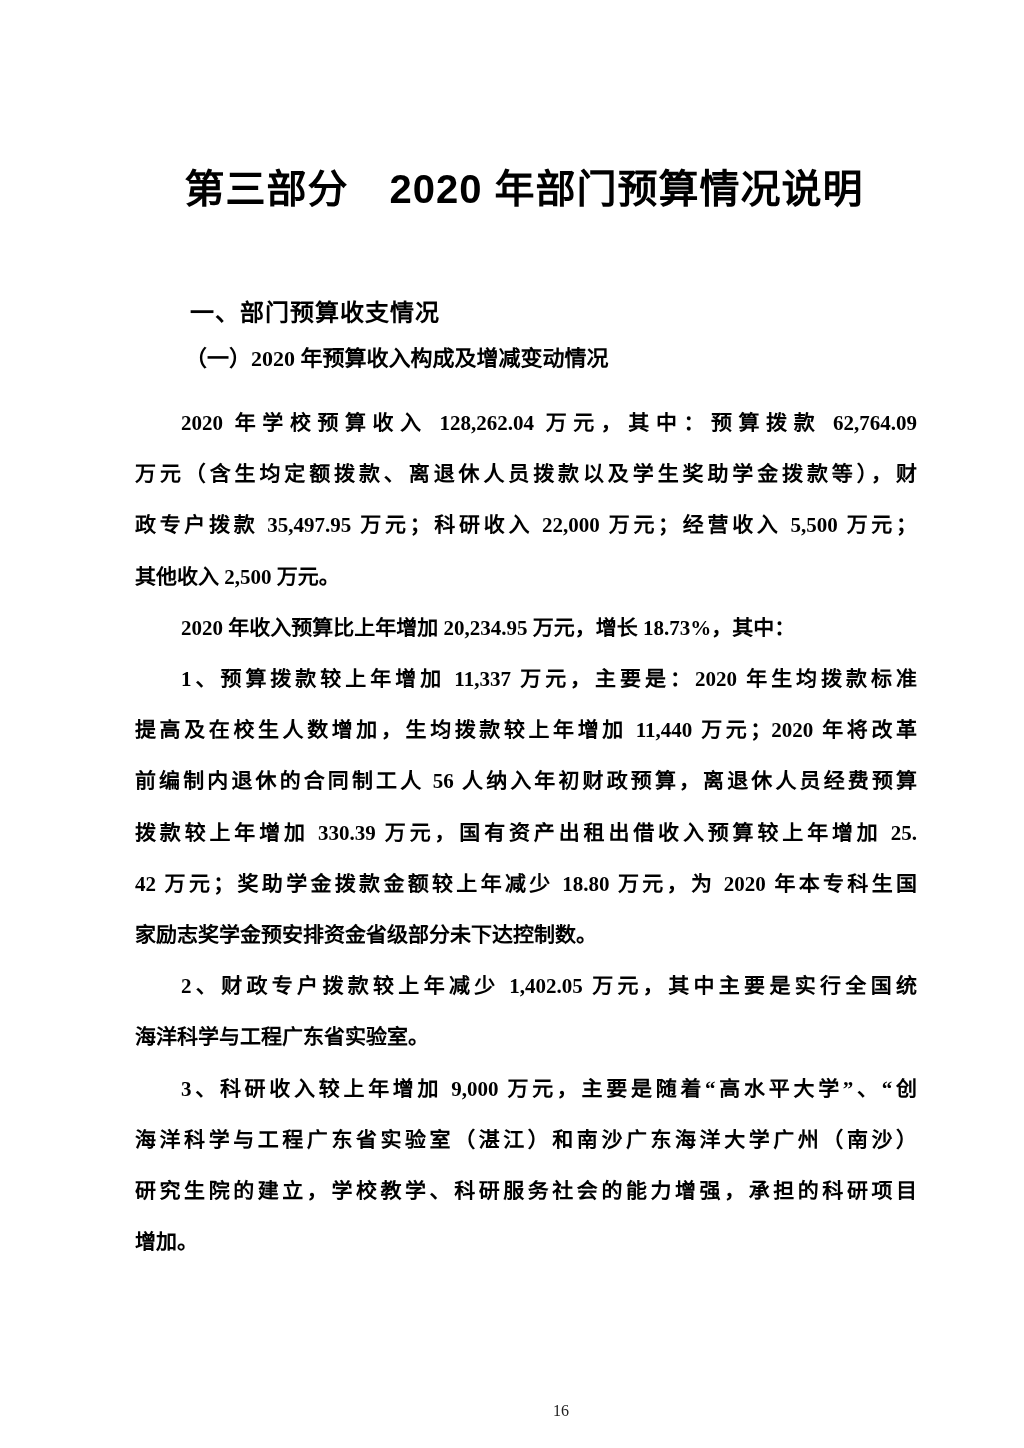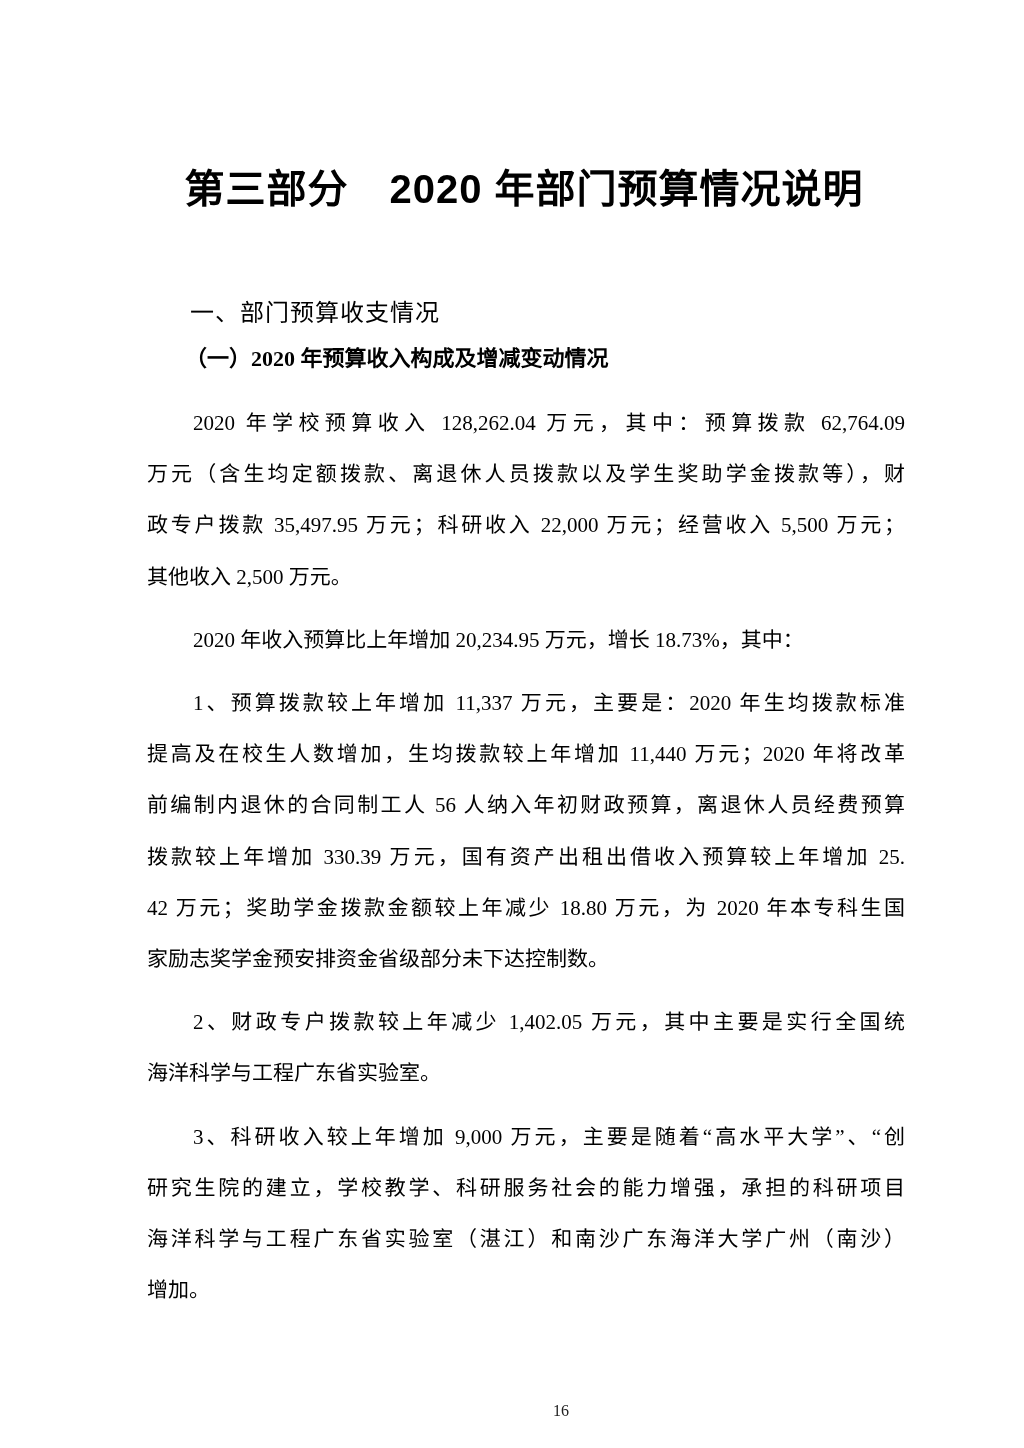--- a/index.html
+++ b/index.html
@@ -24,21 +24,21 @@
     font-weight: bold;
     font-size: 40px;
     line-height: 48px;
     letter-spacing: 1px;
     white-space: nowrap;
   }
   .section-heading {
     margin: 84px 0 0 123px;
     width: 782px;
     font-family: "Liberation Sans", sans-serif;
-    font-weight: normal;
+    font-weight: bold;
     font-size: 24px;
     line-height: 32px;
     text-indent: 55px;
     letter-spacing: 1px;
   }
   .subsection-heading {
     margin: 15px 0 0 123px;
     width: 782px;
     font-family: "Liberation Serif", serif;
     font-weight: bold;
@@ -46,21 +46,22 @@
     line-height: 30px;
     text-indent: 50px;
   }
   .doc-body {
     margin: 24px 0 0 123px;
     width: 782px;
     font-size: 21px;
     line-height: 51.2px;
   }
   .paragraph {
-    margin: 12px;
+    margin: 0;
+    font-weight: bold;
   }
   .line {
     text-align: justify;
     text-align-last: justify;
   }
   .line.last {
     text-align-last: left;
   }
   .line.first {
     padding-left: 46px;
@@ -104,20 +105,20 @@
         <div class="line">拨款较上年增加 330.39 万元，国有资产出租出借收入预算较上年增加 25.</div>
         <div class="line">42 万元；奖助学金拨款金额较上年减少 18.80 万元，为 2020 年本专科生国</div>
         <div class="line last">家励志奖学金预安排资金省级部分未下达控制数。</div>
       </div>
       <div class="paragraph">
         <div class="line first">2、财政专户拨款较上年减少 1,402.05 万元，其中主要是实行全国统</div>
         <div class="line last">海洋科学与工程广东省实验室。</div>
       </div>
       <div class="paragraph">
         <div class="line first">3、科研收入较上年增加 9,000 万元，主要是随着“高水平大学”、“创</div>
+        <div class="line">海洋科学与工程广东省实验室（湛江）和南沙广东海洋大学广州（南沙）</div>
         <div class="line">研究生院的建立，学校教学、科研服务社会的能力增强，承担的科研项目</div>
-        <div class="line">海洋科学与工程广东省实验室（湛江）和南沙广东海洋大学广州（南沙）</div>
         <div class="line last">增加。</div>
       </div>
     </div>
 
   <div class="page-number">16</div>
 </div>
 
 </body></html>

